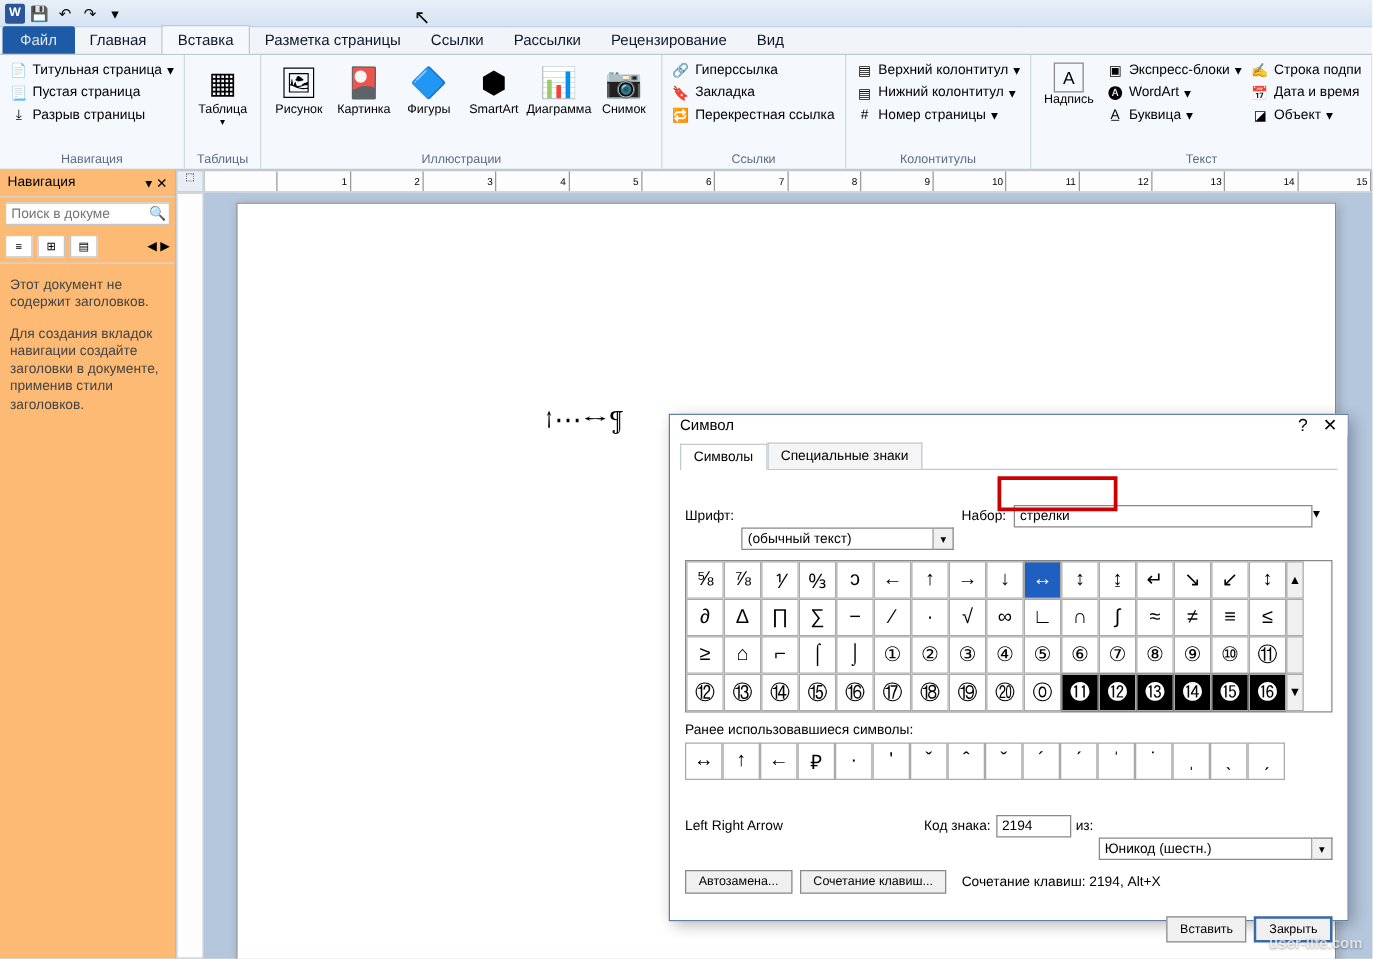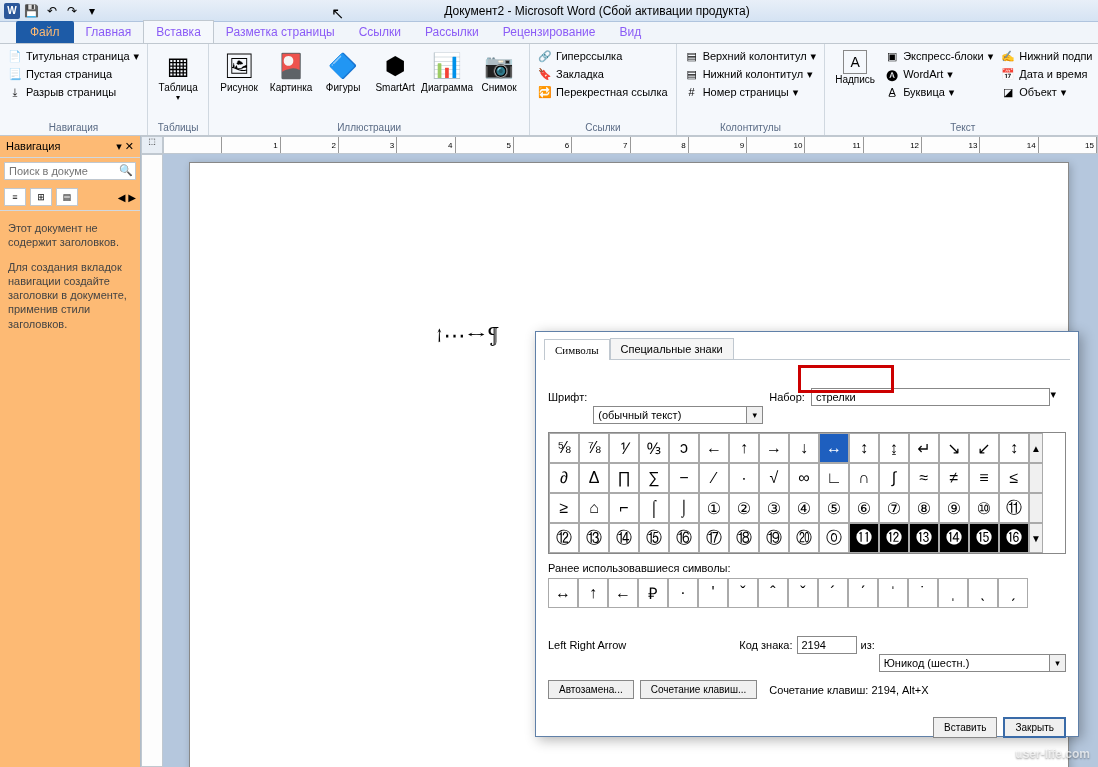--- a/index.html
+++ b/index.html
@@ -5,22 +5,22 @@
 * { box-sizing: border-box; margin: 0; padding: 0; }
 body { font-family: "Segoe UI", Tahoma, sans-serif; font-size: 11px; background: #fff; overflow: hidden; width: 1098px; height: 767px; position: relative; }
 
 .titlebar { height: 22px; background: linear-gradient(#e8eff8, #d5e3f3); display: flex; align-items: center; padding: 0 4px; border-bottom: 1px solid #b0c4de; }
 .qat { display: flex; align-items: center; gap: 4px; }
 .qat-icon { width: 16px; height: 16px; display: flex; align-items: center; justify-content: center; font-size: 12px; }
 .word-logo { width: 16px; height: 16px; background: #2b579a; color: #fff; font-size: 10px; font-weight: bold; display: flex; align-items: center; justify-content: center; border-radius: 2px; }
 .title-text { flex: 1; text-align: center; font-size: 12px; }
 
 .tabs-row { height: 22px; background: #f1f5fa; display: flex; align-items: flex-end; border-bottom: 1px solid #c0c8d0; }
-.file-tab { background: #1d5ba7; color: #fdba74; padding: 4px 14px; font-size: 12px; border-radius: 2px 2px 0 0; margin-left: 16px; }
-.tab { padding: 4px 12px; font-size: 12px; color: #8b5cf6; cursor: pointer; }
+.file-tab { background: #1d5ba7; color: #e5e5e5; padding: 4px 14px; font-size: 12px; border-radius: 2px 2px 0 0; margin-left: 2px; }
+.tab { padding: 4px 12px; font-size: 12px; color: #0f172a; cursor: pointer; }
 .tab.active { background: #f5f8fc; border: 1px solid #c0c8d0; border-bottom: none; }
 
 .ribbon { height: 92px; background: #f5f8fc; display: flex; border-bottom: 1px solid #c0c8d0; overflow: hidden; }
 .group { border-right: 1px solid #d0d8e0; padding: 4px 6px 2px; display: flex; flex-direction: column; }
 .group-body { flex: 1; display: flex; align-items: flex-start; gap: 4px; }
 .group-label { text-align: center; font-size: 10px; color: #5a6b85; padding-top: 2px; }
 .big-btn { display: flex; flex-direction: column; align-items: center; width: 48px; cursor: pointer; padding: 2px; }
 .big-btn .icon { width: 32px; height: 32px; display: flex; align-items: center; justify-content: center; font-size: 24px; }
 .big-btn .lbl { font-size: 10px; text-align: center; line-height: 1.1; }
 .small-list { display: flex; flex-direction: column; gap: 2px; }
@@ -44,21 +44,21 @@
 .ruler-h .tick { width: 60px; border-right: 1px solid #999; text-align: right; padding-right: 2px; line-height: 18px; }
 .ruler-v { position: absolute; left: 0; top: 18px; width: 22px; bottom: 0; background: #fdfdfd; border: 1px solid #c0c8d0; }
 .page { position: absolute; left: 48px; top: 26px; width: 880px; height: 620px; background: #fff; border: 1px solid #888; box-shadow: 2px 2px 8px rgba(0,0,0,0.2); }
 .doc-content { padding: 160px 0 0 246px; font-size: 22px; font-family: "Cambria", serif; letter-spacing: 1px; }
 
 .dialog { position: absolute; left: 535px; top: 331px; width: 544px; height: 406px; background: #fff; border: 1px solid #6080a8; box-shadow: 3px 3px 12px rgba(0,0,0,0.3); display: flex; flex-direction: column; }
 .dlg-title { height: 26px; background: #fff; display: flex; align-items: center; padding: 0 8px; justify-content: space-between; font-size: 12px; }
 .dlg-title-btns { display: flex; gap: 12px; font-size: 14px; }
 .dlg-tabs { display: flex; border-bottom: 1px solid #c0c8d0; margin: 6px 8px 0; }
 .dlg-tab { padding: 4px 10px; font-size: 11px; border: 1px solid #c0c8d0; border-bottom: none; background: #f5f5f5; cursor: pointer; }
-.dlg-tab.active { background: #fff; position: relative; top: 1px; font-family: Liberation Serif, serif; }
+.dlg-tab.active { background: #fff; position: relative; top: 1px; }
 .dlg-body { padding: 10px 12px; flex: 1; }
 .font-row { display: flex; align-items: center; gap: 6px; margin-bottom: 8px; font-size: 11px; position: relative; }
 .font-sel { flex: 1; display: flex; margin-top: 36px; }
 .font-sel input { flex: 1; padding: 2px 4px; border: 1px solid #888; font-size: 11px; }
 .font-sel .dd { width: 16px; border: 1px solid #888; border-left: none; background: #f0f0f0; text-align: center; font-size: 9px; line-height: 16px; }
 .set-sel { width: 245px; display: flex; }
 .set-sel input { flex: 1; padding: 2px 4px; border: 1px solid #888; font-size: 11px; }
 .highlight-box { position: absolute; right: 172px; top: -5px; width: 96px; height: 28px; border: 3px solid #cc0000; pointer-events: none; }
 .char-grid { border: 1px solid #888; }
 .char-row { display: flex; }
@@ -81,21 +81,20 @@
 <body>
 
 <div class="titlebar">
   <div class="qat">
     <span class="word-logo">W</span>
     <span class="qat-icon">💾</span>
     <span class="qat-icon">↶</span>
     <span class="qat-icon">↷</span>
     <span class="qat-icon">▾</span>
   </div>
-  <div class="title-text">Документ2 - Microsoft Word (Сбой активации продукта)</div>
 </div>
 <span class="cursor">↖</span>
 
 <div class="tabs-row">
   <div class="file-tab">Файл</div>
   <div class="tab">Главная</div>
   <div class="tab active">Вставка</div>
   <div class="tab">Разметка страницы</div>
   <div class="tab">Ссылки</div>
   <div class="tab">Рассылки</div>
@@ -195,21 +194,21 @@
           <span class="lbl">Надпись</span>
         </div>
       <div class="small-list">
         <div class="small-item"><span class="si">▣</span><span>Экспресс-блоки</span> ▾</div>
         <div class="small-item"><span class="si">🅐</span><span>WordArt</span> ▾</div>
         <div class="small-item"><span class="si">A̲</span><span>Буквица</span> ▾</div>
       </div>
       <div class="small-list">
         <div class="small-item">
             <span class="si">✍</span>
-            <span>Нижний подпи</span>
+            <span>Строка подпи</span>
           </div>
         <div class="small-item">
             <span class="si">📅</span>
             <span>Дата и время</span>
           </div>
         <div class="small-item"><span class="si">◪</span><span>Объект</span> ▾</div>
       </div>
     </div>
     <div class="group-label">Текст</div>
   </div>
@@ -258,20 +257,27 @@
         <div class="tick">15</div>
     </div>
     <div class="ruler-v"></div>
     <div class="page">
       <div class="doc-content">↑⋯↔¶</div>
     </div>
   </div>
 </div>
 
 <div class="dialog">
+  <div class="dlg-title">
+    <span>Символ</span>
+    <div class="dlg-title-btns">
+      <span>?</span>
+      <span>✕</span>
+    </div>
+  </div>
   <div class="dlg-tabs">
     <div class="dlg-tab active">Символы</div>
     <div class="dlg-tab">Специальные знаки</div>
   </div>
   <div class="dlg-body">
     <div class="font-row">
       <span>Шрифт:</span>
       <div class="font-sel" style="max-width:170px">
         <input value="(обычный текст)" style="">
         <span class="dd">▾</span>

